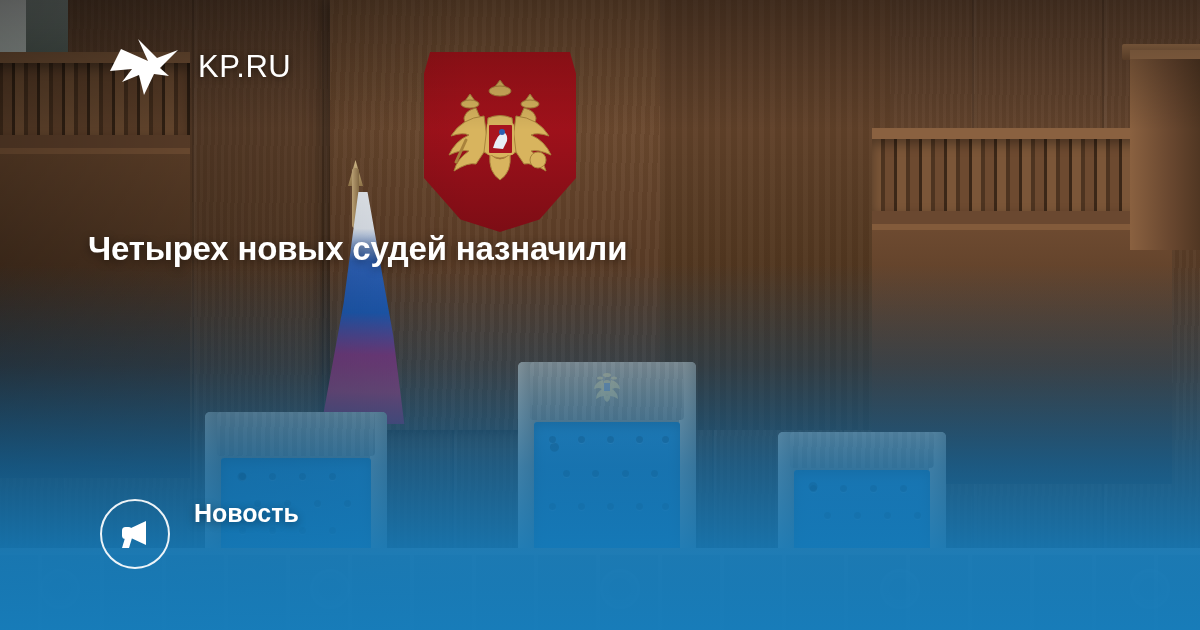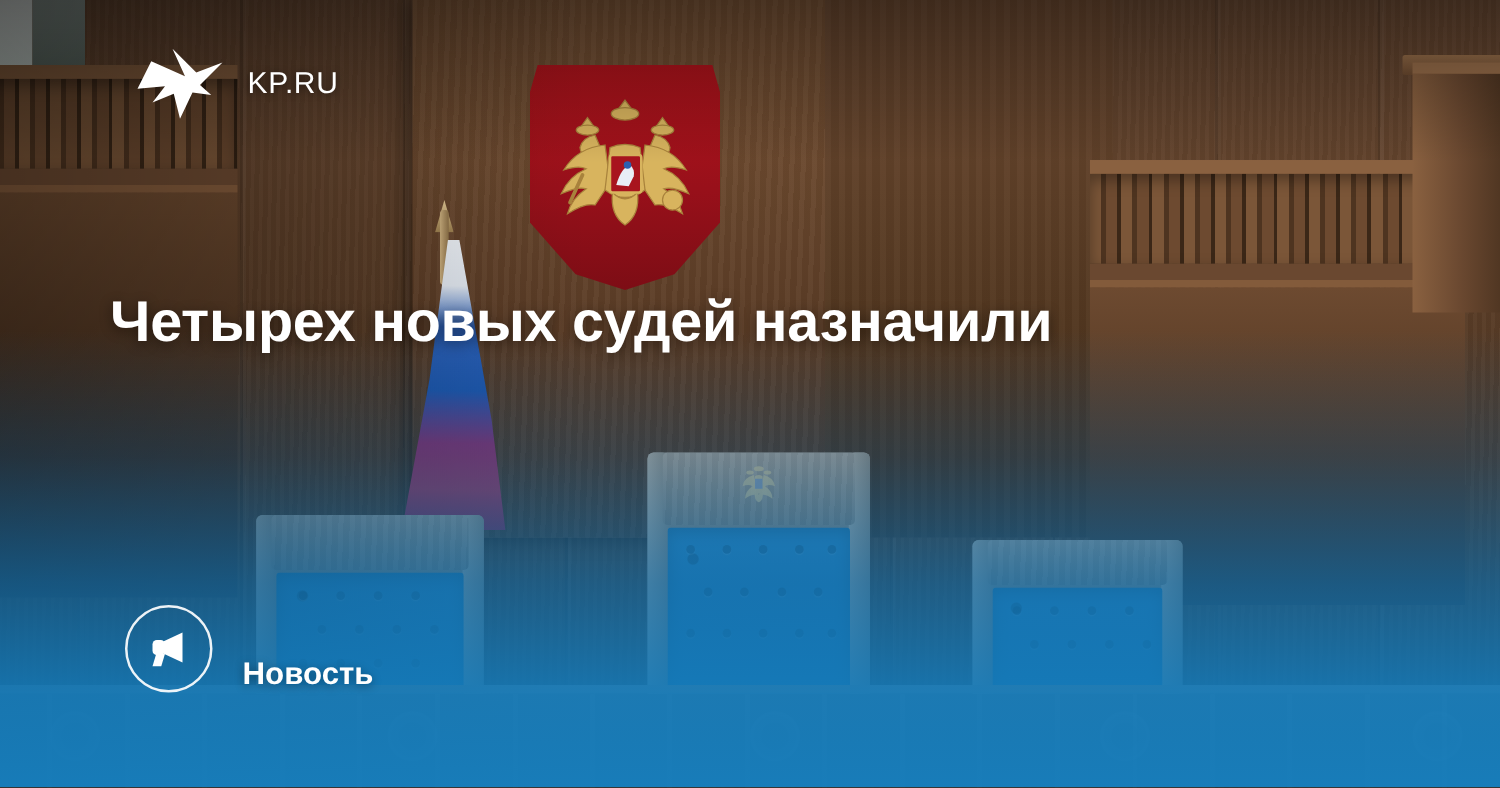--- a/index.html
+++ b/index.html
@@ -158,29 +158,29 @@
         rgba(13,95,156,.30) 58%,
         rgba(16,110,172,.70) 74%,
         rgba(20,122,185,.92) 88%,
         rgba(22,126,189,.97) 100%); }
   .dark-left { position:absolute; left:0; top:0; width:470px; height:100%;
      background:linear-gradient(90deg, rgba(0,0,0,.34), rgba(0,0,0,0)); }
 
   
   .logo { position:absolute; left:108px; top:36px; display:flex; align-items:center; gap:18px; }
   .logo svg { display:block; }
-  .logo-text { color:#fff; font-size:24px; letter-spacing:.5px; font-weight:400;
+  .logo-text { color:#fff; font-size:31px; letter-spacing:.5px; font-weight:400;
      text-shadow:0 1px 6px rgba(0,0,0,.5); }
 
   .headline { position:absolute; left:88px; top:228px; width:980px;
-     color:#fff; font-size:46px; line-height:1.28; font-weight:700;
+     color:#fff; font-size:33px; line-height:1.28; font-weight:700;
      letter-spacing:-.2px;
      text-shadow:0 2px 10px rgba(0,0,0,.45); }
 
-  .badge { position:absolute; left:100px; top:484px; display:flex; align-items:flex-end; gap:24px; }
+  .badge { position:absolute; left:100px; top:499px; display:flex; align-items:flex-start; gap:24px; }
   .badge-circle { width:70px; height:70px; border-radius:50%;
      border:2px solid rgba(255,255,255,.92);
      display:flex; align-items:center; justify-content:center; }
   .badge-label { color:#fff; font-size:25px; font-weight:700;
      text-shadow:0 2px 8px rgba(0,0,0,.4); }
 </style>
 </head>
 <body>
 
 <div class="card">

